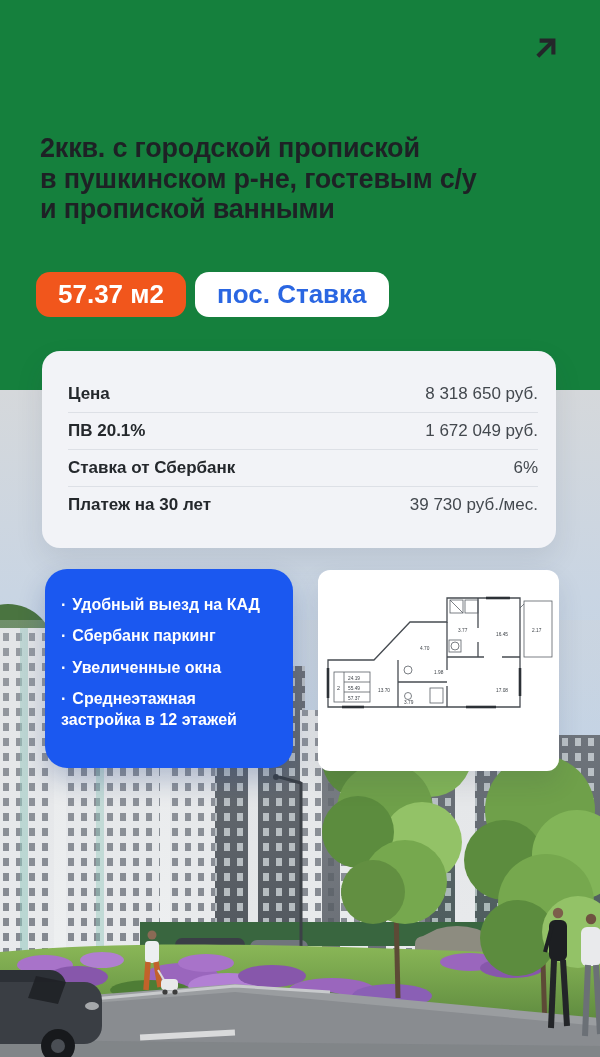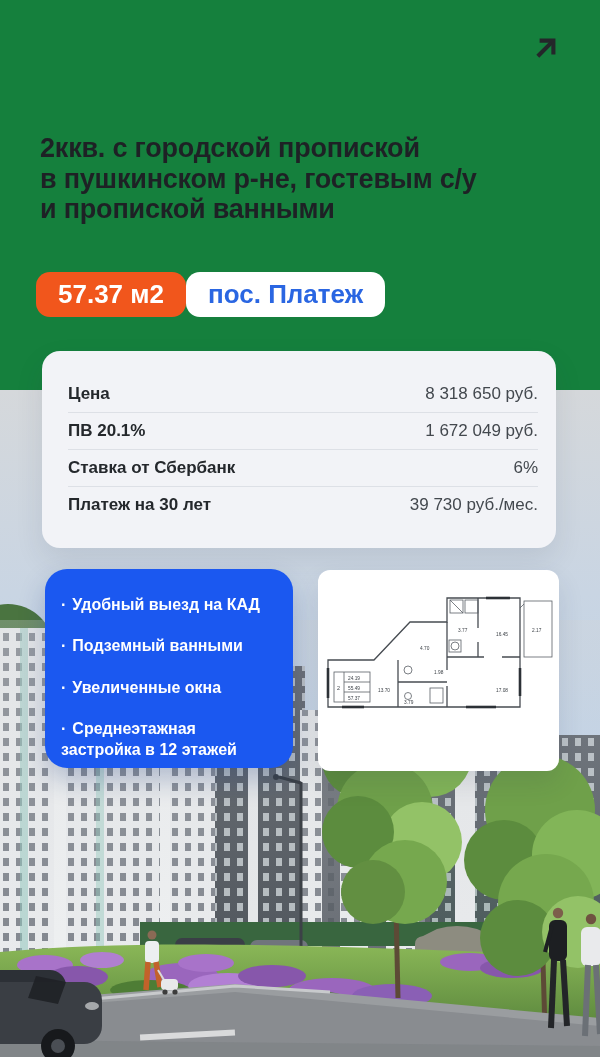--- a/index.html
+++ b/index.html
@@ -10,21 +10,21 @@
   
   .photo{position:absolute;left:0;top:390px;width:600px;height:667px;display:block;}
   
   .share{position:absolute;top:33px;right:39px;width:29px;height:29px;}
   
   .title{
     position:absolute;left:40px;top:133px;width:540px;
     font-size:27px;line-height:30.5px;font-weight:700;color:#1e2125;letter-spacing:-.2px;
   }
   
-  .badges{position:absolute;left:36px;top:272px;display:flex;align-items:stretch;}
+  .badges{position:absolute;left:36px;top:272px;display:flex;gap:9px;align-items:stretch;}
   .badge{
     height:45px;display:flex;align-items:center;border-radius:14px;
     font-size:26px;font-weight:700;padding:0 22px;box-sizing:border-box;
   }
   .badge.orange{color:#ffffff;}
   .badge.white{background:#ffffff;}
   
   .price-card{
     position:absolute;left:42px;top:351px;width:514px;height:197px;
     background:#f2f3f7;border-radius:18px;box-shadow:0 12px 28px rgba(40,50,70,.10);
@@ -36,21 +36,21 @@
     padding:8px 0;border-bottom:1px solid #dde0e6;
   }
   .price-row:last-child{border-bottom:none;}
   .price-row .lbl{font-size:17px;font-weight:700;color:#24282c;}
   .price-row .val{font-size:17px;font-weight:400;color:#43484e;}
   
   .features-card{
     position:absolute;left:45px;top:569px;width:248px;height:199px;
     background:#1b58f0;border-radius:22px;box-shadow:0 12px 26px rgba(20,50,120,.25);
     padding:26px 14px 18px 16px;box-sizing:border-box;
-    display:flex;flex-direction:column;gap:21px;
+    display:flex;flex-direction:column;gap:11px;
   }
   .feature{color:#ffffff;font-size:16px;font-weight:600;line-height:1.28;}
   .feature .b{margin-right:6px;}
   
   .plan-card{
     position:absolute;left:318px;top:570px;width:241px;height:201px;
     background:#ffffff;border-radius:12px;box-shadow:0 12px 26px rgba(40,50,70,.12);
   }
   .plan-card svg{position:absolute;inset:0;width:100%;height:100%;}
   .plan-wall{stroke:#474c52;stroke-width:1.3;fill:none;}
@@ -218,21 +218,21 @@
   </svg>
 
   <div class="title">
     <div>2ккв. с городской пропиской</div>
     <div>в пушкинском р-не, гостевым с/у</div>
     <div>и пропиской ванными</div>
   </div>
 
   <div class="badges">
     <div class="badge orange" style="background:#f1561c">57.37 м2</div>
-    <div class="badge white" style="color:#2a66e2">пос. Платеж</div>
+    <div class="badge white" style="color:#2a66e2">пос. Ставка</div>
   </div>
 
   <div class="price-card">
     <div class="price-row">
       <span class="lbl">Цена</span>
       <span class="val">8 318 650 руб.</span>
     </div>
     <div class="price-row">
       <span class="lbl">ПВ 20.1%</span>
       <span class="val">1 672 049 руб.</span>
@@ -245,21 +245,21 @@
       <span class="lbl">Платеж на 30 лет</span>
       <span class="val">39 730 руб./мес.</span>
     </div>
   </div>
 
   <div class="features-card">
     <div class="feature">
       <span class="b">·</span><span>Удобный выезд на КАД</span>
     </div>
     <div class="feature">
-      <span class="b">·</span><span>Подземный ванными</span>
+      <span class="b">·</span><span>Сбербанк паркинг</span>
     </div>
     <div class="feature">
       <span class="b">·</span><span>Увеличенные окна</span>
     </div>
     <div class="feature">
       <span class="b">·</span><span>Среднеэтажная застройка в 12 этажей</span>
     </div>
   </div>
 
   <div class="plan-card">

